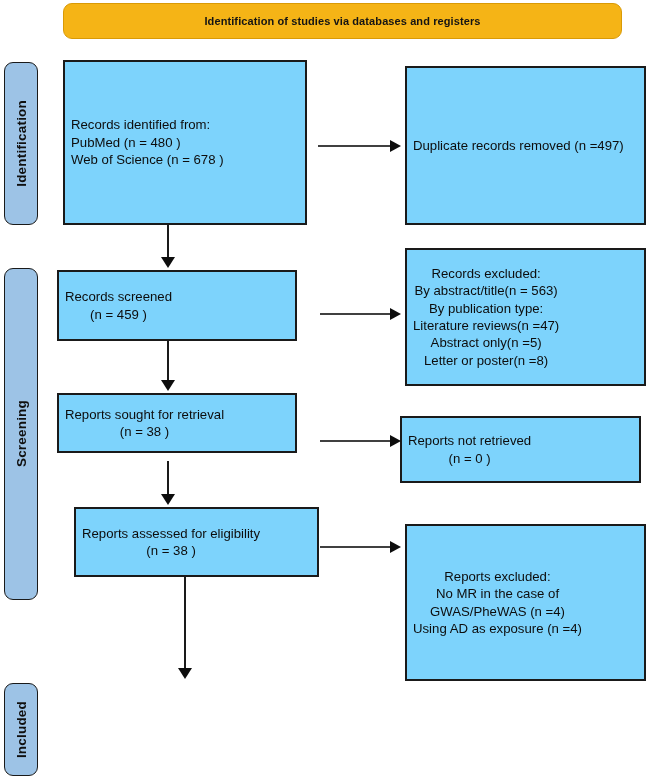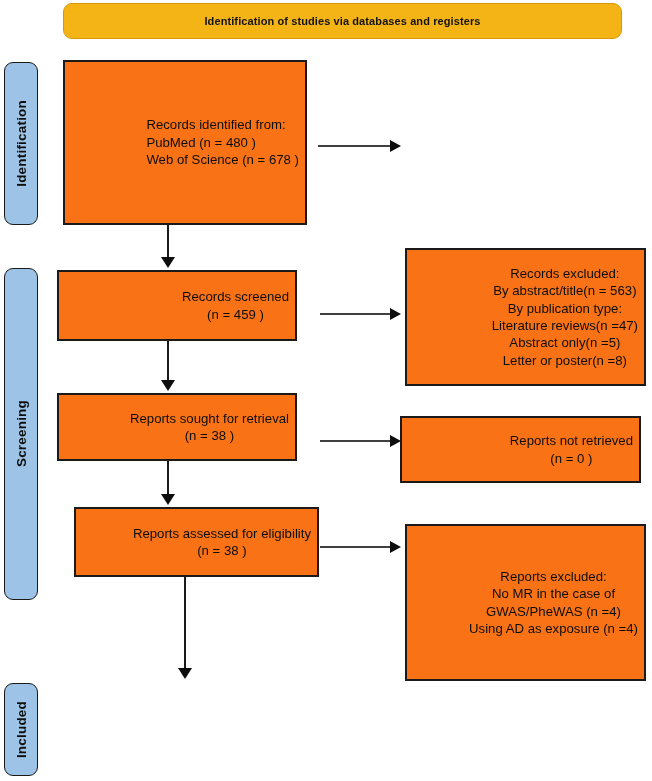--- a/index.html
+++ b/index.html
@@ -51,26 +51,26 @@
     writing-mode: vertical-rl;
     transform: rotate(180deg);
     font-size: 13.5px;
     font-weight: bold;
     color: #101010;
     letter-spacing: 0.2px;
     white-space: nowrap;
   }
   .box {
     position: absolute;
-    background: #f97316;
+    background: #7dd3fc;
     border: 2px solid #1a1a1a;
     box-sizing: border-box;
     display: flex;
     align-items: center;
-    justify-content: flex-end;
+    justify-content: flex-start;
     padding: 8px 6px;
   }
   .box .txt {
     font-size: 13.2px;
     line-height: 1.32;
     color: #0d0d0d;
     white-space: pre-line;
   }
   .box.left .txt { text-align: left; }
   .box.center .txt { text-align: center; }
@@ -124,31 +124,34 @@
     <div class="txt">Records identified from:
 PubMed (n = 480 )
 Web of Science (n = 678 )</div>
   </div>
 
   <div class="box center" style="left:57px; top:270px; width:240px; height:71px;">
     <div class="txt">Records screened
 (n = 459 )</div>
   </div>
 
-  <div class="box center" style="left:57px; top:393px; width:240px; height:68px;">
+  <div class="box center" style="left:57px; top:393px; width:240px; height:60px;">
     <div class="txt">Reports sought for retrieval
 (n = 38 )</div>
   </div>
 
   <div class="box center" style="left:74px; top:507px; width:245px; height:70px;">
     <div class="txt">Reports assessed for eligibility
 (n = 38 )</div>
   </div>
 
 
+  <div class="box center" style="left:405px; top:66px; width:241px; height:159px;">
+    <div class="txt">Duplicate records removed  (n =497)</div>
+  </div>
 
   <div class="box center" style="left:405px; top:248px; width:241px; height:138px;">
     <div class="txt">Records excluded:
 By abstract/title(n = 563)
 By publication type:
 Literature reviews(n =47)
 Abstract only(n =5)
 Letter or poster(n =8)</div>
   </div>
 

